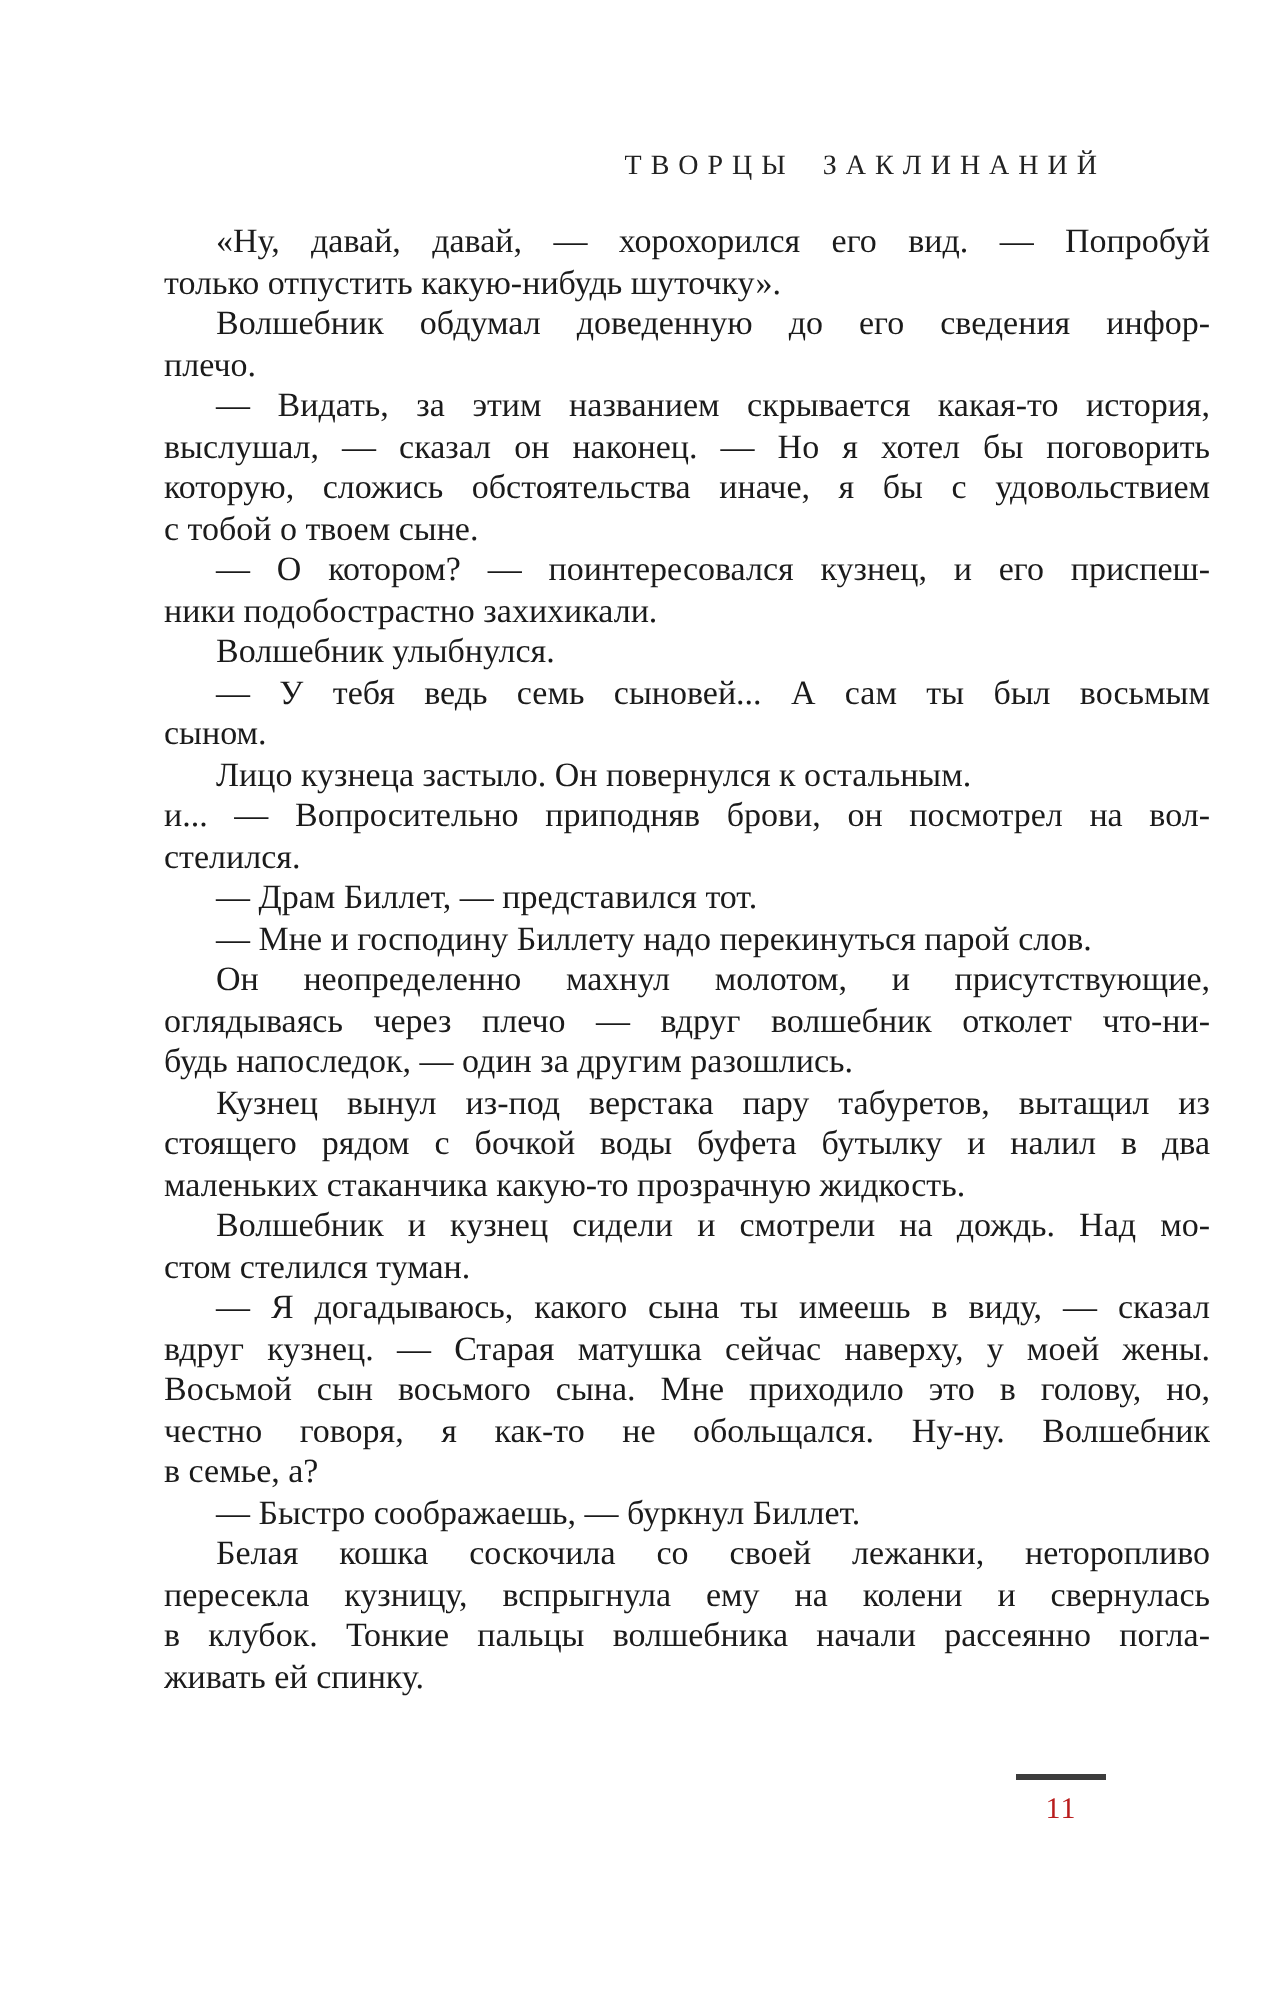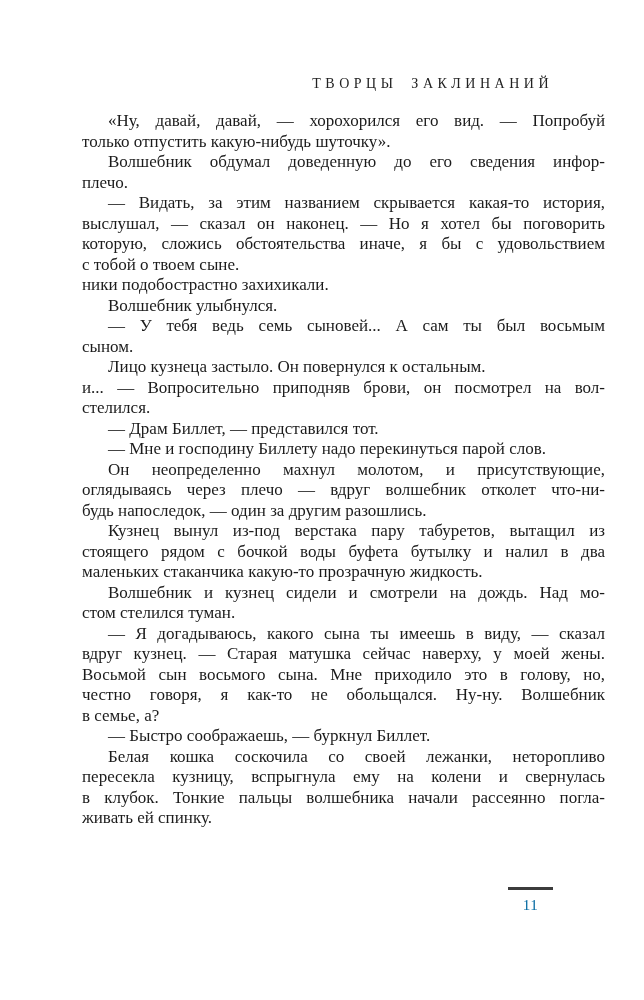--- a/index.html
+++ b/index.html
@@ -52,21 +52,21 @@
     text-align: center;
   }
   .folio-rule {
     width: 45px;
     height: 2.5px;
     background: #3c3c3c;
     margin: 0 0 7px 0;
   }
   .folio-number {
     font-size: 15px;
-    color: #0369a1;
+    color: #b91c1c;
     letter-spacing: 0.5px;
   }
 </style>
 </head>
 <body>
 
 <div class="page">
 
   <div class="running-head">ТВОРЦЫ ЗАКЛИНАНИЙ</div>
 
@@ -79,20 +79,21 @@
         <div class="line first">Волшебник обдумал доведенную до его сведения инфор-</div>
         <div class="line last">плечо.</div>
       </div>
       <div class="para">
         <div class="line first">— Видать, за этим названием скрывается какая-то история,</div>
         <div class="line">выслушал, — сказал он наконец. — Но я хотел бы поговорить</div>
         <div class="line">которую, сложись обстоятельства иначе, я бы с удовольствием</div>
         <div class="line last">с тобой о твоем сыне.</div>
       </div>
       <div class="para">
+        <div class="line first">— О котором? — поинтересовался кузнец, и его приспеш-</div>
         <div class="line last">ники подобострастно захихикали.</div>
       </div>
       <div class="para">
         <div class="line first last">Волшебник улыбнулся.</div>
       </div>
       <div class="para">
         <div class="line first">— У тебя ведь семь сыновей... А сам ты был восьмым</div>
         <div class="line last">сыном.</div>
       </div>
       <div class="para">

